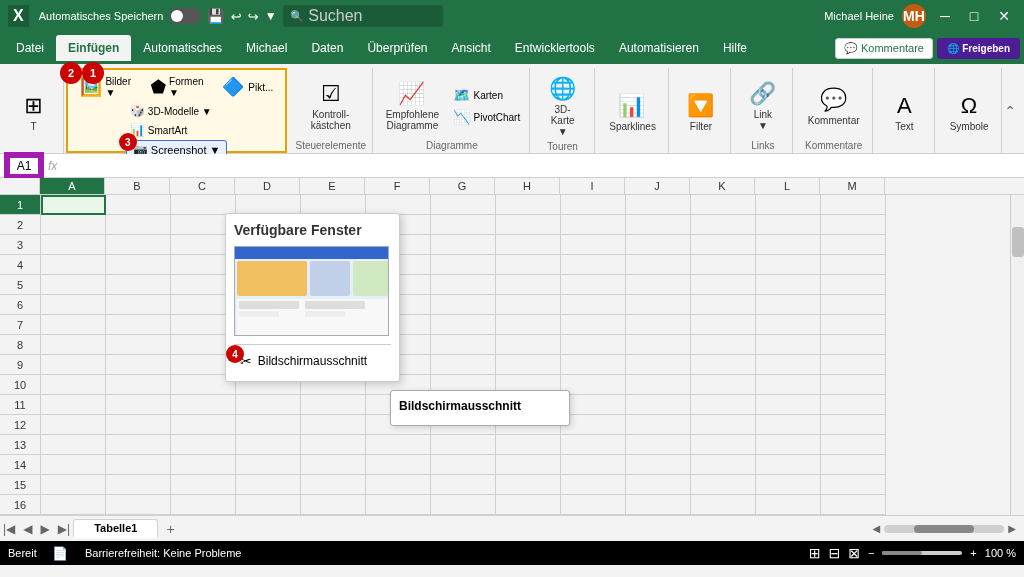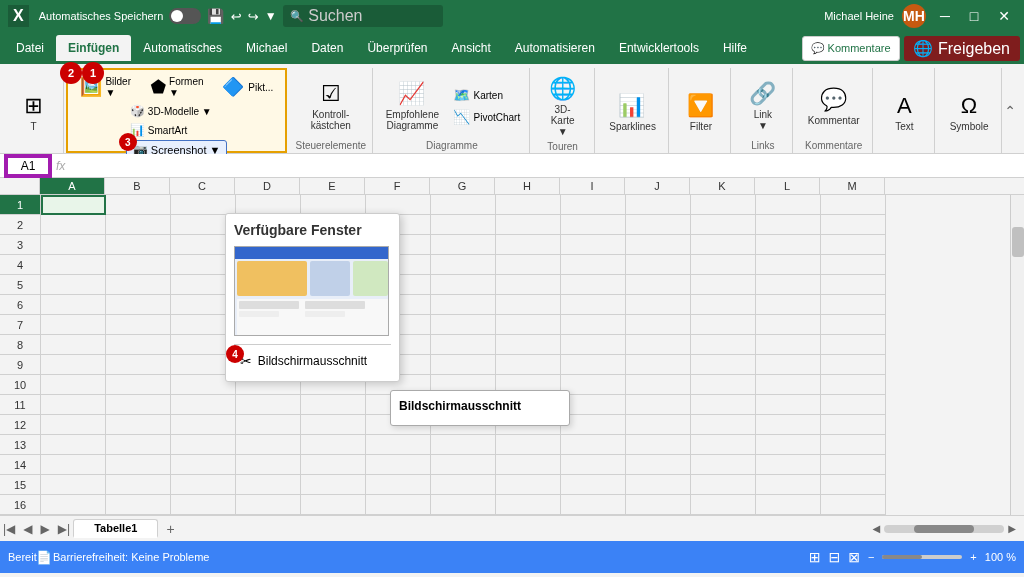--- a/index.html
+++ b/index.html
@@ -23,21 +23,21 @@
     
     .ribbon-tabs {
       display: flex; align-items: center; background: #217346; height: 32px; padding: 0 4px;
     }
     .ribbon-tab {
       padding: 6px 12px; color: white; cursor: pointer; font-size: 12px; border-radius: 3px 3px 0 0;
     }
     .ribbon-tab.active { background: #f3f3f3; color: #217346; font-weight: bold; }
     .ribbon-tab-right { margin-left: auto; display: flex; gap: 4px; }
     .btn-comments { background: white; color: #217346; border: 1px solid #ccc; border-radius: 3px; padding: 3px 8px; font-size: 11px; cursor: pointer; display: flex; align-items: center; gap: 3px; }
-    .btn-share { background: #7f1d1d; color: white; border: none; border-radius: 3px; padding: 3px 10px; font-size: 16px; cursor: pointer; font-weight: normal; }
+    .btn-share { background: #4c1d95; color: white; border: none; border-radius: 3px; padding: 3px 10px; font-size: 10px; cursor: pointer; font-weight: bold; }
 
     
     .ribbon {
       background: #f3f3f3; border-bottom: 1px solid #d0d0d0; height: 90px;
       display: flex; align-items: stretch; padding: 4px 4px 0 4px; gap: 2px;
     }
     .ribbon-group {
       display: flex; flex-direction: column; align-items: center; border-right: 1px solid #d0d0d0;
       padding: 4px 8px 0 8px; min-width: 60px;
     }
@@ -56,21 +56,21 @@
     
     .illus-group {
       background: #ffd; border: 2px solid #e6a000; position: relative;
     }
 
     
     .formula-bar {
       display: flex; align-items: center; height: 24px; background: white;
       border-bottom: 1px solid #d0d0d0; padding: 0 4px; gap: 4px;
     }
-    .cell-ref { width: 48px; border: 4px solid #a21caf; padding: 1px 4px; font-size: 12px; text-align: center; }
+    .cell-ref { width: 40px; border: 6px solid #a21caf; padding: 1px 4px; font-size: 12px; text-align: center; }
     .formula-divider { color: #aaa; font-style: italic; }
     .formula-input { flex: 1; border: none; outline: none; font-size: 12px; }
     
     
     .col-headers { display: flex; background: #f3f3f3; border-bottom: 1px solid #d0d0d0; }
     .row-header-spacer { width: 40px; min-width: 40px; border-right: 1px solid #d0d0d0; background: #f3f3f3; }
     .col-header { width: 65px; min-width: 65px; text-align: center; font-size: 11px; border-right: 1px solid #d0d0d0; padding: 2px 0; color: #333; cursor: default; }
 
     
     .row-numbers { display: flex; flex-direction: column; background: #f3f3f3; border-right: 1px solid #d0d0d0; }
@@ -80,22 +80,22 @@
     .grid { display: flex; flex-direction: column; flex: 1; overflow: hidden; }
     .grid-row { display: flex; height: 20px; min-height: 20px; }
     .grid-cell { width: 65px; min-width: 65px; height: 20px; border-right: 1px solid #d0d0d0; border-bottom: 1px solid #d0d0d0; font-size: 11px; padding: 0 2px; overflow: hidden; }
     .grid-cell.selected { border: 2px solid #217346; background: #e8f5e9; }
     .sheet-tab { padding: 2px 20px; border: 1px solid #d0d0d0; border-bottom: none; background: white; cursor: pointer; font-size: 11px; border-radius: 3px 3px 0 0; }
     .sheet-tab.active { background: white; font-weight: bold; border-bottom: 2px solid white; }
     .sheet-add { padding: 2px 8px; cursor: pointer; font-size: 14px; color: #666; }
 
     
     .status-bar {
-      display: flex; align-items: center; height: 24px; background: #3b82f6; color: white;
-      padding: 16px 8px; font-size: 11px; gap: 0;
+      display: flex; align-items: center; height: 24px; background: #000000; color: white;
+      padding: 8px 8px; font-size: 11px; gap: 16px;
     }
     .status-right { margin-left: auto; display: flex; align-items: center; gap: 8px; }
 
     
     .dropdown-popup {
       position: absolute; left: 225px; top: 213px; background: white;
       border: 1px solid #ccc; box-shadow: 2px 2px 8px rgba(0,0,0,0.2);
       border-radius: 3px; padding: 8px; z-index: 100; width: 175px;
     }
     .dropdown-popup-title { font-size: 14px; font-weight: bold; margin-bottom: 8px; color: #333; }
@@ -165,22 +165,22 @@
   </div>
 
   <div class="ribbon-tabs">
     <span class="ribbon-tab">Datei</span>
     <span class="ribbon-tab active">Einfügen</span>
     <span class="ribbon-tab">Automatisches</span>
     <span class="ribbon-tab">Michael</span>
     <span class="ribbon-tab">Daten</span>
     <span class="ribbon-tab">Überprüfen</span>
     <span class="ribbon-tab">Ansicht</span>
+    <span class="ribbon-tab">Entwicklertools</span>
     <span class="ribbon-tab">Automatisieren</span>
-    <span class="ribbon-tab">Entwicklertools</span>
     <span class="ribbon-tab">Hilfe</span>
     <div class="ribbon-tab-right">
       <button class="btn-comments">
         <span>💬</span>
         <span>Kommentare</span>
       </button>
       <button class="btn-share">
         <span>🌐</span>
         <span>Freigeben</span>
       </button>

